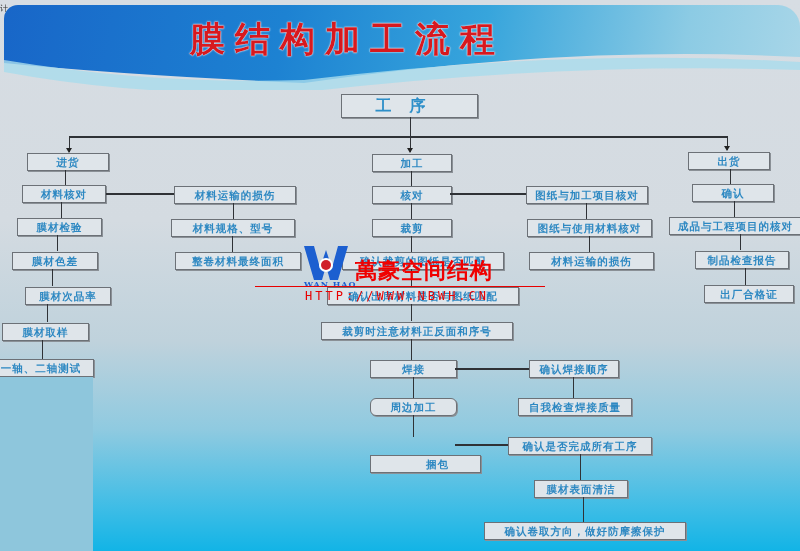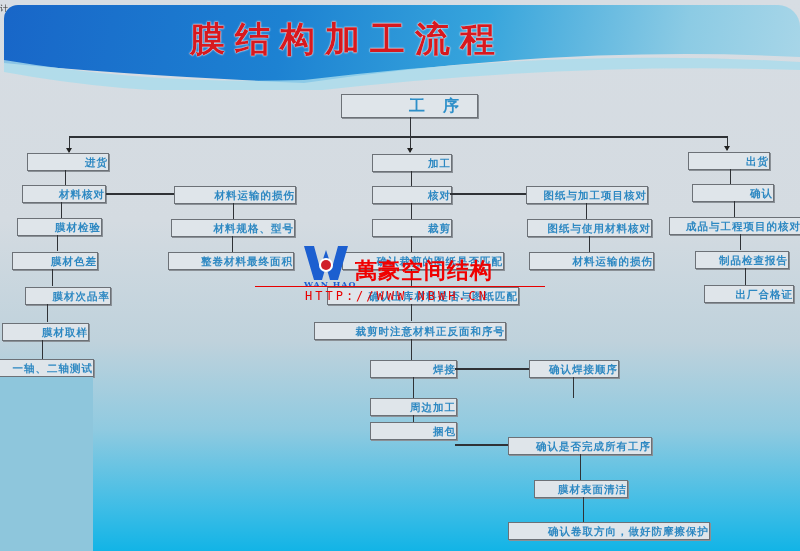--- a/index.html
+++ b/index.html
@@ -12,21 +12,21 @@
     border-radius:14px 22px 0 0;
     clip-path:path("M0 0 L796 0 L796 52 Q560 40 300 78 Q120 70 0 58 Z");}
   #swoosh{position:absolute;left:4px;top:40px;width:796px;height:50px;
     clip-path:path("M0 20 Q150 45 300 40 Q560 8 796 22 L796 30 Q560 22 300 52 Q140 58 0 32 Z");
     background:#a9dcec;opacity:.8;}
   #title{position:absolute;left:190px;top:16px;width:440px;height:40px;
     font-weight:bold;font-size:35px;letter-spacing:10px;color:#d7191f;
     text-shadow:0 0 2px #fff,0 0 1px #fff;white-space:nowrap;}
   .box{position:absolute;height:16px;background:#dfe5ea;border:1px solid #6c7177;
     box-shadow:1px 1px 0 #8a9096;color:#2d88c2;font-size:10.5px;font-weight:bold;
-    text-align:right;line-height:16px;white-space:nowrap;letter-spacing:1px;overflow:hidden;}
+    text-align:center;line-height:16px;white-space:nowrap;letter-spacing:1px;overflow:hidden;}
   .root{font-size:16px;height:22px;line-height:22px;letter-spacing:18px;color:#2d8fc9;}
   .line{position:absolute;background:#2f3236;}
   .h{height:2px;}
   .v{width:1px;}
   .arr{position:absolute;width:0;height:0;border-left:3px solid transparent;border-right:3px solid transparent;border-top:5px solid #222;}
   #left-panel{position:absolute;left:0;top:377px;width:93px;height:174px;background:#8ec6dc;}
   #wm-logo{position:absolute;left:304px;top:246px;width:44px;height:34px;}
   #wm-logo-text{position:absolute;left:304px;top:279px;font-size:8px;font-weight:bold;color:#1c5fd0;font-family:"DejaVu Serif",serif;letter-spacing:1px;}
   #wm-name{position:absolute;left:355px;top:256px;font-size:22px;font-weight:bold;color:#f00000;letter-spacing:1px;white-space:nowrap;}
   #wm-url{position:absolute;left:305px;top:289px;font-size:12px;color:#e80000;letter-spacing:3px;white-space:nowrap;font-family:"DejaVu Sans Mono",monospace;text-align:right;}
@@ -65,57 +65,58 @@
   <div class="box" style="left:2px;top:323px;width:85px;">膜材取样</div>
   <div class="line v" style="left:42px;top:340px;height:19px;"></div>
   <div class="box" style="left:-12px;top:359px;width:104px;">一轴、二轴测试</div>
   <div id="left-panel"></div>
 
   <div class="line h" style="left:106px;top:193px;width:68px;"></div>
   <div class="box" style="left:174px;top:186px;width:120px;">材料运输的损伤</div>
   <div class="line v" style="left:233px;top:203px;height:16px;"></div>
   <div class="box" style="left:171px;top:219px;width:122px;">材料规格、型号</div>
   <div class="line v" style="left:232px;top:236px;height:16px;"></div>
-  <div class="box" style="left:168px;top:252px;width:124px;">整卷材料最终面积</div>
+  <div class="box" style="left:175px;top:252px;width:124px;">整卷材料最终面积</div>
 
   <div class="box" style="left:372px;top:154px;width:78px;">加工</div>
   <div class="line v" style="left:411px;top:171px;height:15px;"></div>
   <div class="box" style="left:372px;top:186px;width:78px;">核对</div>
   <div class="line v" style="left:411px;top:203px;height:16px;"></div>
   <div class="box" style="left:372px;top:219px;width:78px;">裁剪</div>
   <div class="line v" style="left:411px;top:236px;height:16px;"></div>
   <div class="box" style="left:342px;top:252px;width:160px;">确认裁剪的图纸是否匹配</div>
   <div class="line v" style="left:411px;top:269px;height:17px;"></div>
   <div class="box" style="left:327px;top:287px;width:190px;">确认出库材料是否与图纸匹配</div>
   <div class="line v" style="left:411px;top:304px;height:17px;"></div>
-  <div class="box" style="left:314px;top:322px;width:190px;">裁剪时注意材料正反面和序号</div>
+  <div class="box" style="left:321px;top:322px;width:190px;">裁剪时注意材料正反面和序号</div>
   <div class="line v" style="left:411px;top:339px;height:21px;"></div>
   <div class="box" style="left:370px;top:360px;width:85px;">焊接</div>
   <div class="line v" style="left:413px;top:377px;height:21px;"></div>
-  <div class="box" style="left:370px;top:398px;width:85px;">周边加工</div>
+  <div class="box" style="left:370px;top:398px;width:85px;border-radius:6px;">周边加工</div>
   <div class="line v" style="left:413px;top:415px;height:22px;"></div>
-  <div class="box" style="left:370px;top:422px;width:85px;">捆包</div>
+  <div class="box" style="left:370px;top:455px;width:85px;padding-left:24px;">捆包</div>
 
   <div class="line h" style="left:450px;top:193px;width:76px;"></div>
   <div class="box" style="left:526px;top:186px;width:120px;">图纸与加工项目核对</div>
   <div class="line v" style="left:586px;top:203px;height:16px;"></div>
   <div class="box" style="left:527px;top:219px;width:123px;">图纸与使用材料核对</div>
   <div class="line v" style="left:589px;top:236px;height:16px;"></div>
   <div class="box" style="left:529px;top:252px;width:123px;">材料运输的损伤</div>
 
   <div class="line h" style="left:455px;top:368px;width:75px;"></div>
   <div class="box" style="left:529px;top:360px;width:88px;">确认焊接顺序</div>
   <div class="line v" style="left:573px;top:377px;height:21px;"></div>
+  <div class="box" style="left:518px;top:398px;width:112px;">自我检查焊接质量</div>
 
   <div class="line h" style="left:455px;top:444px;width:53px;"></div>
   <div class="box" style="left:508px;top:437px;width:142px;">确认是否完成所有工序</div>
   <div class="line v" style="left:580px;top:454px;height:26px;"></div>
   <div class="box" style="left:534px;top:480px;width:92px;">膜材表面清洁</div>
   <div class="line v" style="left:583px;top:497px;height:25px;"></div>
-  <div class="box" style="left:508px;top:522px;width:200px;">确认卷取方向，做好防摩擦保护</div>
+  <div class="box" style="left:484px;top:522px;width:200px;">确认卷取方向，做好防摩擦保护</div>
 
   <div class="box" style="left:688px;top:152px;width:80px;">出货</div>
   <div class="line v" style="left:730px;top:169px;height:15px;"></div>
   <div class="box" style="left:692px;top:184px;width:80px;">确认</div>
   <div class="line v" style="left:734px;top:201px;height:16px;"></div>
   <div class="box" style="left:669px;top:217px;width:131px;">成品与工程项目的核对</div>
   <div class="line v" style="left:740px;top:234px;height:16px;"></div>
   <div class="box" style="left:695px;top:251px;width:92px;">制品检查报告</div>
   <div class="line v" style="left:745px;top:268px;height:17px;"></div>
   <div class="box" style="left:704px;top:285px;width:88px;">出厂合格证</div>

